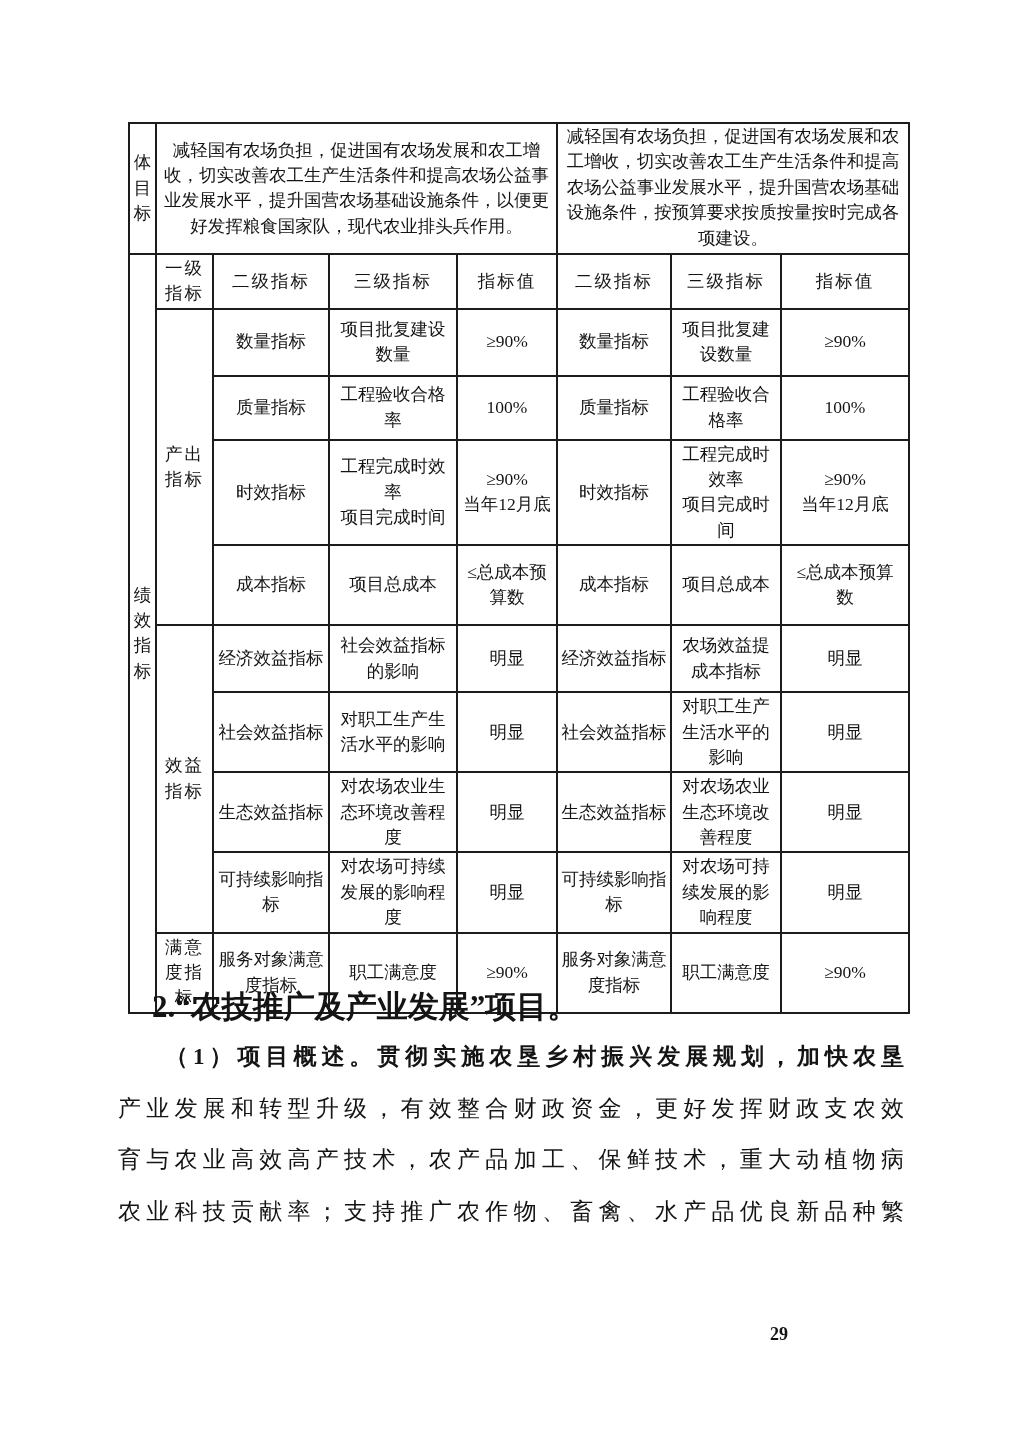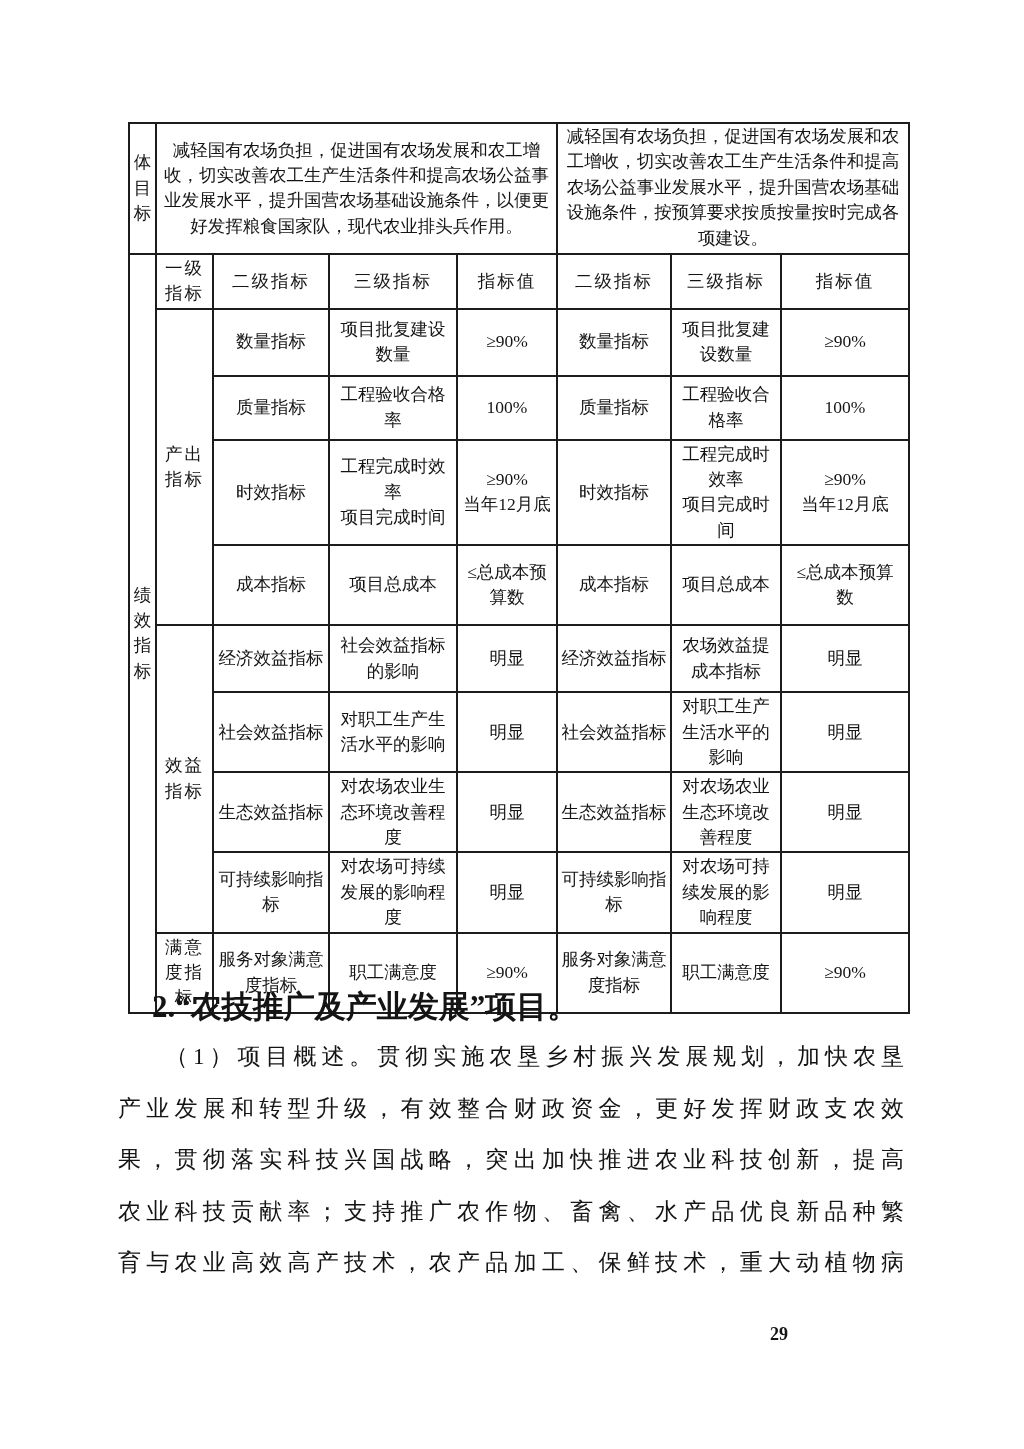--- a/index.html
+++ b/index.html
@@ -36,21 +36,21 @@
   .obj-right { line-height:25px; text-align-last:center; padding:2px 4px;font-family:Liberation Mono, monospace; }
   .body-heading {
     position:absolute; left:118px; top:992px; width:790px;
     padding-left:34px; font-size:31px; font-weight:bold; line-height:30px;
   }
   .body-para { position:absolute; left:118px; top:1031px; width:786px; font-size:23px; }
   .body-para .line {
     height:51.5px; line-height:51.5px;
     text-align:justify; text-align-last:justify;
   }
-  .body-para .indent { text-indent:47px; }
+  .body-para .indent { text-indent:47px;font-weight:bold; }
   .page-num { position:absolute; left:770px; top:1324px; font-size:18px; font-weight:bold; }
 </style>
 </head>
 <body>
 
 <table class="doc-table">
   <colgroup>
     <col style="width:27px">
       <col style="width:57px">
       <col style="width:116px">
@@ -192,18 +192,17 @@
     <td>≥90%</td>
   </tr>
 </tbody>
   </table>
 
 <div class="body-heading">2.“农技推广及产业发展”项目。</div>
 
 <div class="body-para">
   <div class="line indent">（1）项目概述。贯彻实施农垦乡村振兴发展规划，加快农垦</div>
   <div class="line">产业发展和转型升级，有效整合财政资金，更好发挥财政支农效</div>
-  <div class="line">果，贯彻落实科技兴国战略，突出加快推进农业科技创新，提高</div>
+  <div class="line">育与农业高效高产技术，农产品加工、保鲜技术，重大动植物病</div>
   <div class="line">农业科技贡献率；支持推广农作物、畜禽、水产品优良新品种繁</div>
-  <div class="line">育与农业高效高产技术，农产品加工、保鲜技术，重大动植物病</div>
 </div>
 
 <div class="page-num">29</div>
 
 </body></html>

